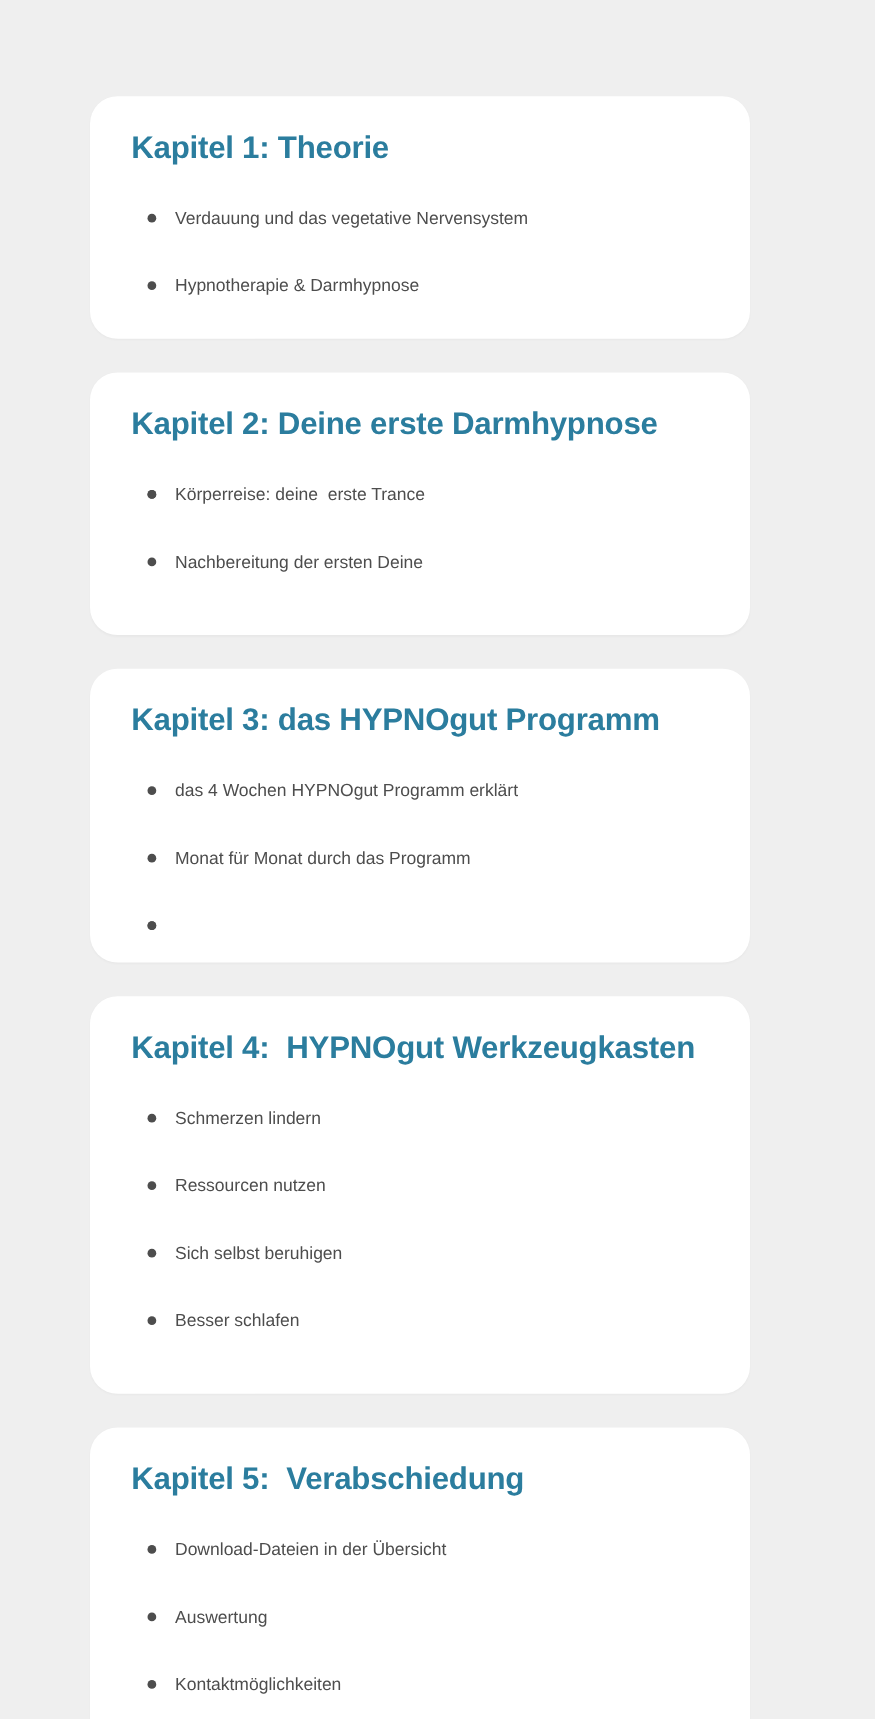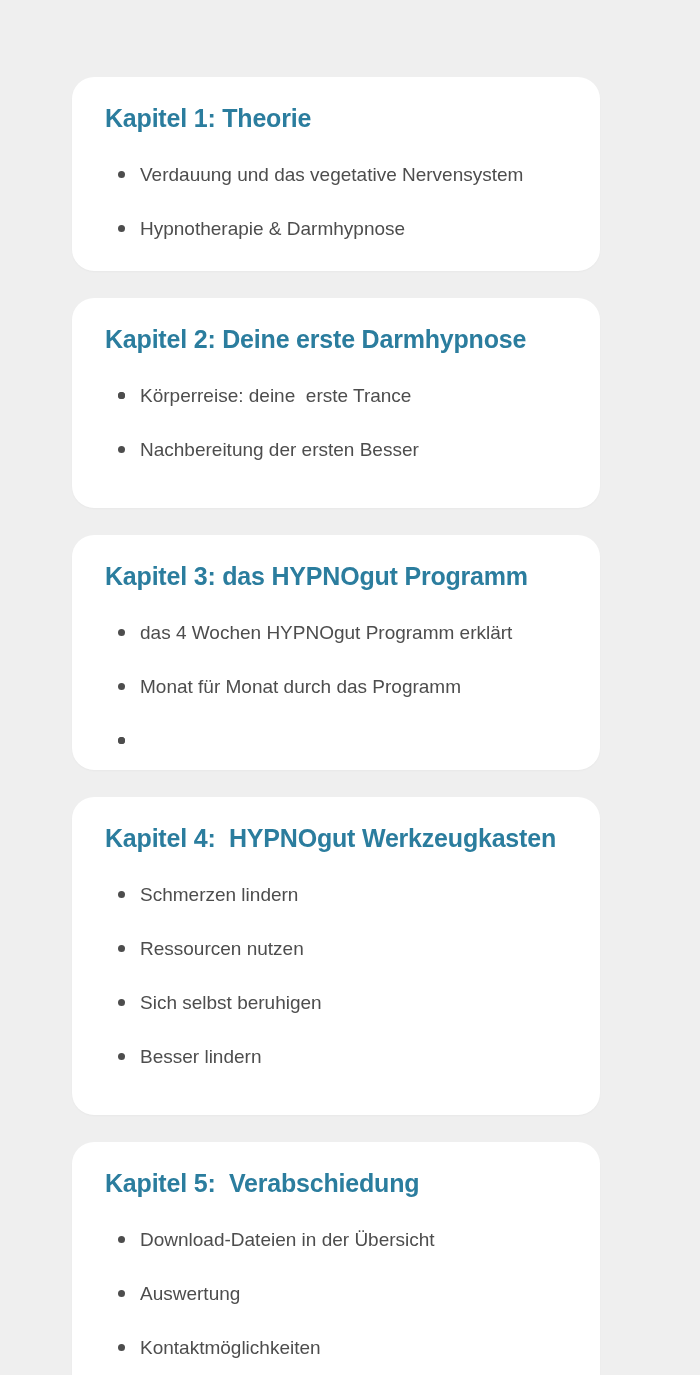--- a/index.html
+++ b/index.html
@@ -41,21 +41,21 @@
     margin-bottom: 24px;
   }
 
   .card ul {
     list-style: none;
   }
 
   .card li {
     position: relative;
     color: #4d4d4d;
-    font-size: 19px;
+    font-size: 14px;
     line-height: 29px;
     padding-left: 35px;
     white-space: pre-wrap;
     margin-top: 25px;
   }
 
   .card li .bullet {
     position: absolute;
     left: 13px;
     top: 11px;
@@ -76,41 +76,41 @@
           <li><span class="bullet"></span><span>Verdauung und das vegetative Nervensystem</span></li>
           <li><span class="bullet"></span><span>Hypnotherapie &amp; Darmhypnose</span></li>
         </ul>
   </section>
 
   <section class="card">
     <h2>Kapitel 2: Deine erste Darmhypnose</h2>
     <ul>
           <li><span class="bullet"></span></li>
           <li><span class="bullet"></span><span>Körperreise: deine  erste Trance</span></li>
-          <li><span class="bullet"></span><span>Nachbereitung der ersten Besser</span></li>
+          <li><span class="bullet"></span><span>Nachbereitung der ersten Deine</span></li>
         </ul>
   </section>
 
   <section class="card">
     <h2>Kapitel 3: das HYPNOgut Programm</h2>
     <ul>
           <li><span class="bullet"></span><span>das 4 Wochen HYPNOgut Programm erklärt</span></li>
           <li><span class="bullet"></span><span>Monat für Monat durch das Programm</span></li>
           <li><span class="bullet"></span></li>
           <li><span class="bullet"></span></li>
         </ul>
   </section>
 
   <section class="card">
     <h2>Kapitel 4:  HYPNOgut Werkzeugkasten</h2>
     <ul>
           <li><span class="bullet"></span><span>Schmerzen lindern</span></li>
           <li><span class="bullet"></span><span>Ressourcen nutzen</span></li>
           <li><span class="bullet"></span><span>Sich selbst beruhigen</span></li>
-          <li><span class="bullet"></span><span>Besser lindern</span></li>
+          <li><span class="bullet"></span><span>Besser schlafen</span></li>
         </ul>
   </section>
 
   <section class="card">
     <h2>Kapitel 5:  Verabschiedung</h2>
     <ul>
           <li><span class="bullet"></span><span>Download-Dateien in der Übersicht</span></li>
           <li><span class="bullet"></span><span>Auswertung</span></li>
           <li><span class="bullet"></span><span>Kontaktmöglichkeiten</span></li>
         </ul>

